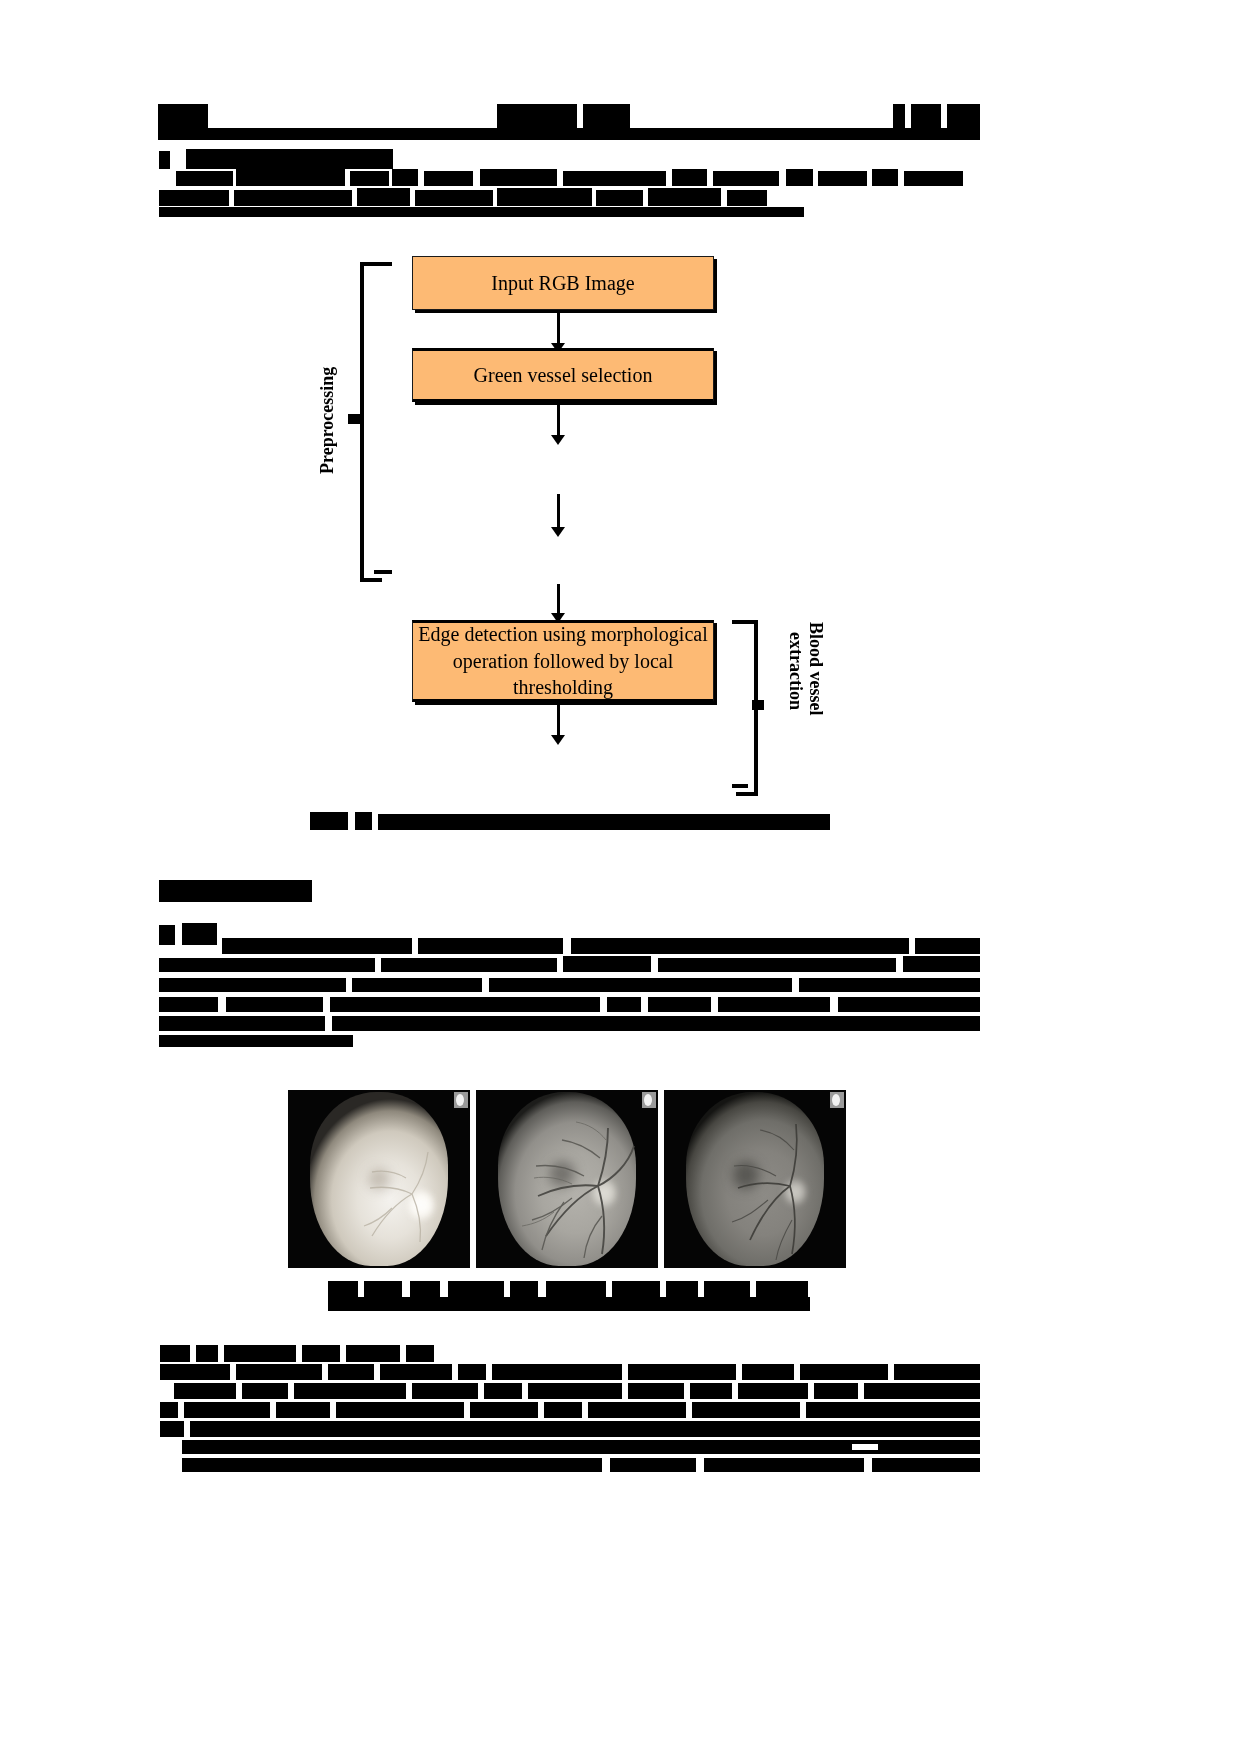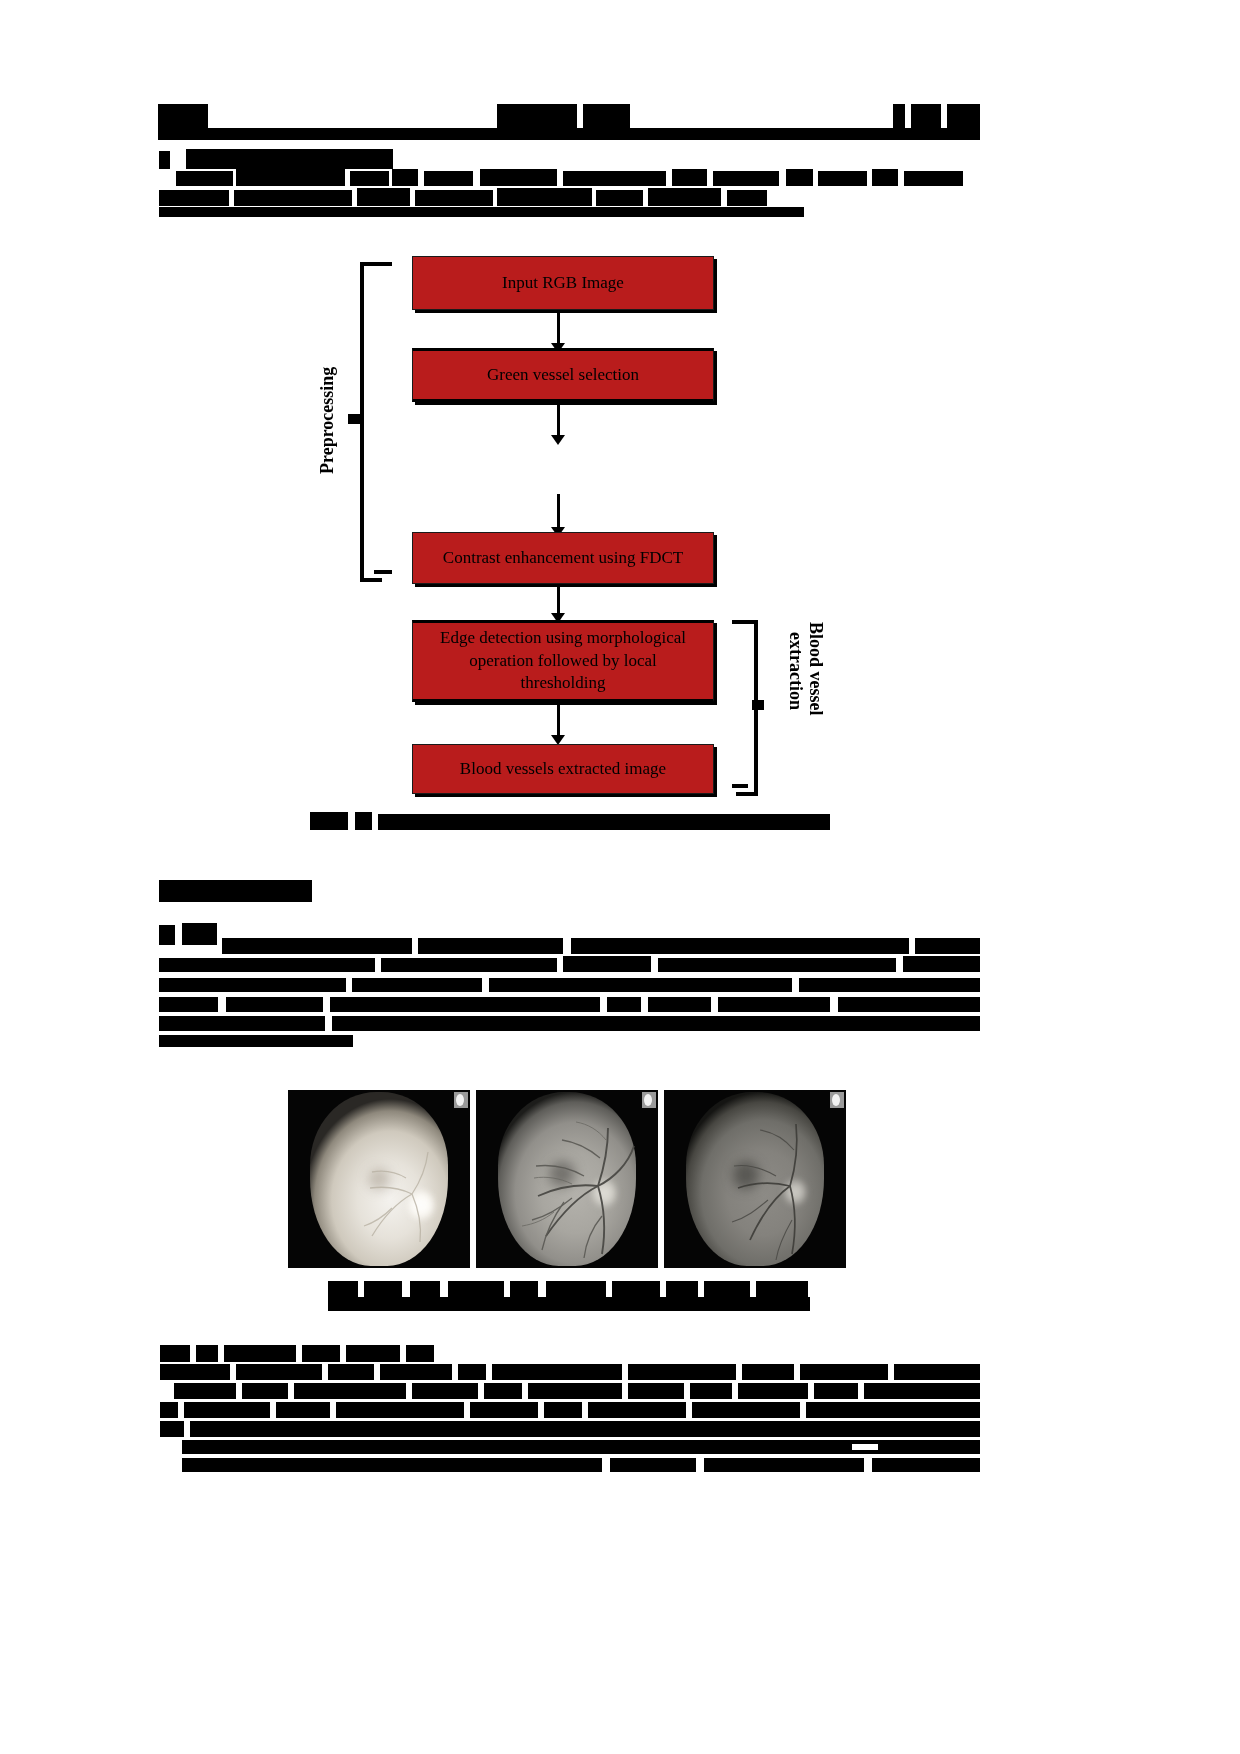--- a/index.html
+++ b/index.html
@@ -12,27 +12,27 @@
   }
   .page{position:absolute;left:0;top:0;width:1240px;height:1754px;}
 
   
   .redact{position:absolute;background:#000000;}
 
   
   .flow{position:absolute;left:0;top:0;width:1240px;height:1754px;}
   .fbox{
     position:absolute;
-    background:#b91c1c;
+    background:#fdba74;
     border:1px solid #1a1a1a;
     box-shadow:3px 3px 0 0 #000;
     display:flex;align-items:center;justify-content:center;
     text-align:center;
     font-family:"Liberation Serif", serif;
-    font-size:17px;
+    font-size:20px;
     color:#000;
     line-height:1.32;
     box-sizing:border-box;
   }
   .fbox.heavy{border-top:3px solid #000;border-bottom:3px solid #000;}
   .arrow-line{position:absolute;background:#000;width:3px;}
   .arrow-head{
     position:absolute;width:0;height:0;
     border-left:7px solid transparent;
     border-right:7px solid transparent;
@@ -163,39 +163,33 @@
 
     <div class="fbox heavy" style="left:412px;top:348px;width:302px;height:54px;">
       <span>Green vessel selection</span>
     </div>
     <div class="arrow-line" style="left:557px;top:402px;height:38px;"></div>
     <div class="arrow-head" style="left:551px;top:435px;"></div>
 
     <div class="arrow-line" style="left:557px;top:494px;height:38px;"></div>
     <div class="arrow-head" style="left:551px;top:527px;"></div>
 
-    <div class="fbox" style="left:412px;top:532px;width:302px;height:52px;">
-      <span>Contrast enhancement using FDCT</span>
-    </div>
     <div class="arrow-line" style="left:557px;top:584px;height:36px;"></div>
     <div class="arrow-head" style="left:551px;top:613px;"></div>
 
     <div class="fbox heavy" style="left:412px;top:620px;width:302px;height:82px;">
       <span>
         <span>Edge detection using morphological</span><br>
         <span>operation followed by local</span><br>
         <span>thresholding</span>
       </span>
     </div>
     <div class="arrow-line" style="left:557px;top:702px;height:38px;"></div>
     <div class="arrow-head" style="left:551px;top:735px;"></div>
 
-    <div class="fbox" style="left:412px;top:744px;width:302px;height:50px;">
-      <span>Blood vessels extracted image</span>
-    </div>
 
     <div class="brk-r" style="left:736px;top:620px;width:18px;height:168px;"></div>
     <div class="brk-tick" style="left:732px;top:620px;width:16px;"></div>
     <div class="brk-tick" style="left:732px;top:784px;width:16px;"></div>
     <div class="brk-tick" style="left:752px;top:700px;width:12px;height:10px;"></div>
 
     <div class="vlabel rot-cw" style="left:826px;top:622px;">Blood vessel</div>
     <div class="vlabel rot-cw" style="left:806px;top:632px;">extraction</div>
   </div>
 

